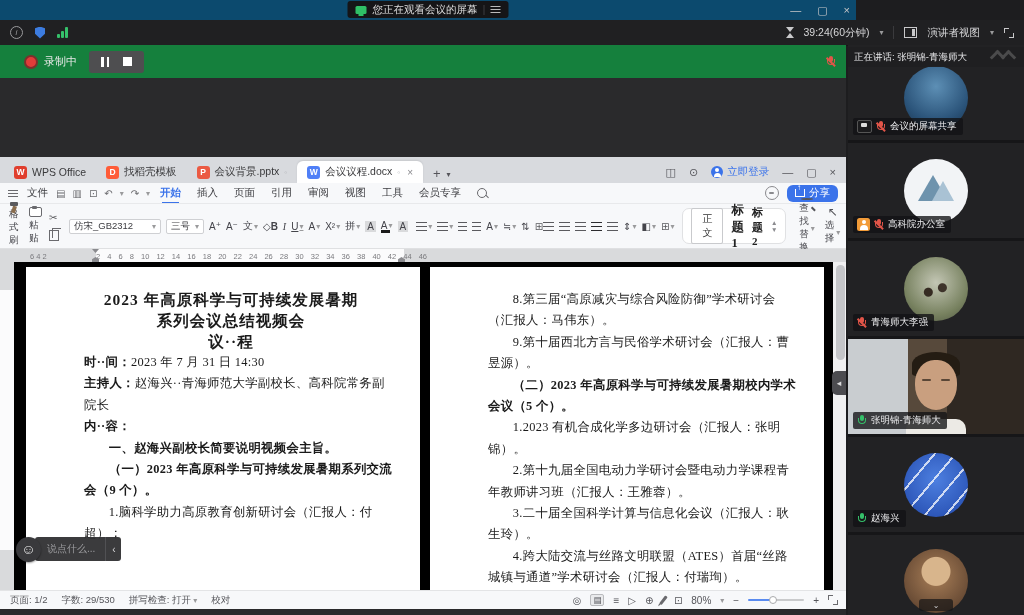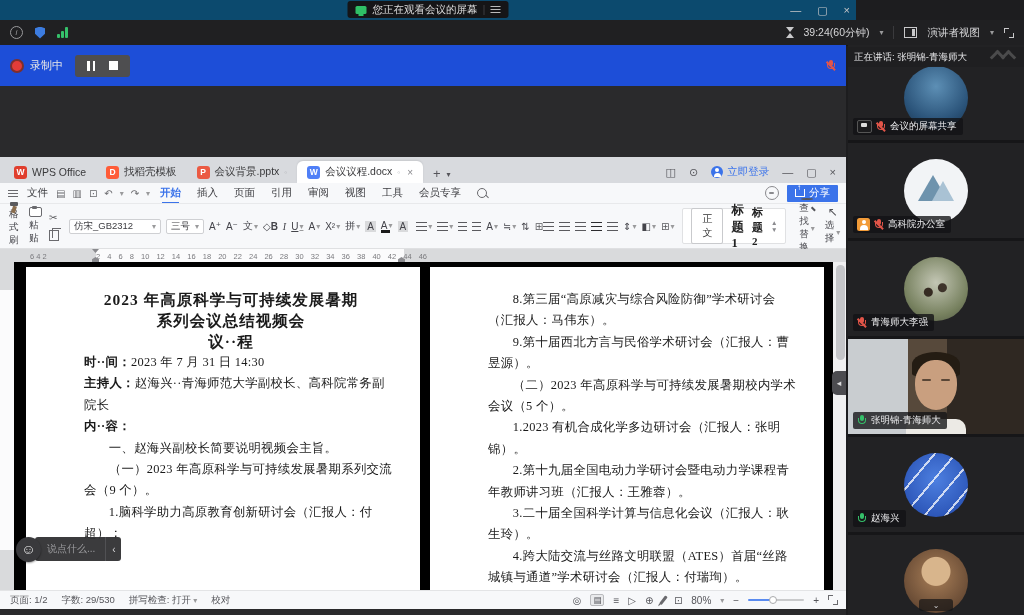--- a/index.html
+++ b/index.html
@@ -35,21 +35,21 @@
   .vline{width:1px;height:13px;background:#3a3a3d}
   .i-layout{width:11px;height:9px;border:1px solid #c9c9cb;position:relative}
   .i-layout::after{content:"";position:absolute;right:1px;top:1px;bottom:1px;width:3px;background:#c9c9cb}
   .fsc{position:relative;width:10px;height:10px}
   .fsc i{position:absolute;width:4px;height:4px}
   .fsc i.tl{left:0;top:0;border-left:1.5px solid #c9c9cb;border-top:1.5px solid #c9c9cb}
   .fsc i.br{right:0;bottom:0;border-right:1.5px solid #c9c9cb;border-bottom:1.5px solid #c9c9cb}
 
   
   .stage{position:absolute;left:0;top:45px;width:846px;height:570px;background:#2a2a2c}
-  .recbar{position:absolute;left:0;top:0;width:846px;height:41px;background:#1d4ed8;display:flex;align-items:center;padding-left:10px;box-sizing:border-box}
+  .recbar{position:absolute;left:0;top:0;width:846px;height:33px;background:#15803d;display:flex;align-items:center;padding-left:24px;box-sizing:border-box}
   .recdot{width:14px;height:14px;border-radius:50%;border:2px solid #7e2f2c;background:#e23c39;box-sizing:border-box;margin-right:6px}
   .reclabel{color:#e8e8e8;font-size:11px;margin-right:12px}
   .recctl{display:flex;align-items:center;gap:14px;background:#4e4e50;border-radius:3px;height:22px;padding:0 12px}
   .i-pause{display:flex;gap:3px}
   .i-pause i{width:2.5px;height:10px;background:#fff;display:block}
   .i-stop{width:9px;height:9px;background:#fff}
   .rec-mic{margin-left:auto;margin-right:10px}
 
   
   .mic{position:relative;width:10px;height:12px;flex:0 0 auto;display:inline-block}
@@ -83,21 +83,21 @@
   .qicons{display:flex;align-items:center;gap:7px;color:#6a6a6e;font-size:10px}
   .menus{display:flex;align-items:center;gap:16px;margin-left:10px}
   .menus span{cursor:default}
   .menus .on{color:#3b73ea;font-weight:bold;position:relative}
   .menus .on::after{content:"";position:absolute;left:2px;right:2px;bottom:-4px;height:2px;background:#3b73ea}
   .i-search{width:8px;height:8px;border:1.4px solid #6a6a6e;border-radius:50%;position:relative;display:inline-block}
   .i-search::after{content:"";position:absolute;left:7px;top:7px;width:4px;height:1.4px;background:#6a6a6e;transform:rotate(45deg)}
   .menubar .mrgt{margin-left:auto;display:flex;align-items:center;gap:8px;padding-right:8px}
   .i-msg{width:12px;height:12px;border-radius:50%;border:1px solid #8a8a8e;position:relative}
   .i-msg::after{content:"";position:absolute;left:3px;top:4.5px;width:5px;height:2px;background:#8a8a8e;border-radius:1px}
-  .sharebtn{background:#3b73ea;color:#fff;font-size:10.5px;height:17px;border-radius:1px;display:flex;align-items:center;gap:4px;padding:0 8px}
+  .sharebtn{background:#3b73ea;color:#fff;font-size:10.5px;height:17px;border-radius:6px;display:flex;align-items:center;gap:4px;padding:0 8px}
   .i-shareup{width:8px;height:7px;border:1px solid #fff;border-top:none;position:relative}
   .i-shareup::after{content:"↑";position:absolute;left:1px;top:-6px;font-size:8px;color:#fff}
 
   
   .ribbon{position:absolute;left:0;top:46px;width:846px;height:46px;background:#f7f8fa;border-top:1px solid #e8e9eb;border-bottom:1px solid #dfe0e2;
           display:flex;align-items:stretch;padding:3px 4px;box-sizing:border-box;color:#44444a}
   .rdiv{width:1px;background:#e3e4e6;margin:2px 4px}
   .bigbtn{display:flex;flex-direction:column;align-items:center;justify-content:center;gap:2px;font-size:9.5px;padding:0 5px;color:#44444a}
   .i-brush{width:10px;height:12px;position:relative}
   .i-brush::before{content:"";position:absolute;left:3px;top:0;width:4px;height:7px;background:#8a6d4e;transform:rotate(18deg)}
@@ -112,21 +112,21 @@
   .selbox{border:1px solid #cfd0d3;background:#fff;border-radius:2px;font-size:9.5px;color:#3c3c40;display:flex;align-items:center;justify-content:space-between;padding:1px 4px;height:15px;box-sizing:border-box}
   .sm{font-size:10px;color:#44444a;display:flex;align-items:center;gap:1px}
   .sm b{font-weight:bold}.sm i{font-style:italic;font-family:"Liberation Serif",serif}
   .sm.u span{text-decoration:underline}
   .clrA{position:relative;padding-bottom:2px}
   .clrA::after{content:"";position:absolute;left:0;right:3px;bottom:0;height:2.5px;background:#1a1a1a}
   .hlA{background:#d9dadc;padding:0 2px}
   .il{width:11px;height:9px;background:repeating-linear-gradient(to bottom,#5a5a5e 0 1px,transparent 1px 4px)}
   .il9{width:9px}
   .ic-bord{font-size:10px;color:#5a5a5e}
-  .stylebox{display:flex;align-items:center;gap:8px;background:#fff;border:1px solid #e0e1e3;border-radius:2px;padding:2px 8px;margin:1px 0}
+  .stylebox{display:flex;align-items:center;gap:8px;background:#fff;border:1px solid #e0e1e3;border-radius:7px;padding:2px 8px;margin:1px 0}
   .st-normal{border:1px solid #c9cacd;border-radius:2px;padding:3px 10px;font-size:10px;color:#333;font-family:"Liberation Serif",serif}
   .st-h1{font-size:12.5px;font-weight:bold;color:#222;font-family:Liberation Serif, serif}
   .st-h2{font-size:11px;font-weight:bold;color:#222;font-family:"Liberation Serif",serif}
   .st-ars{display:flex;flex-direction:column;gap:2px;color:#8a8a8e;font-size:6.5px;line-height:5px}
   .i-search2{width:10px;height:10px;border:1.6px solid #55555a;border-radius:50%;position:relative}
   .i-search2::after{content:"";position:absolute;left:9px;top:9px;width:5px;height:1.6px;background:#55555a;transform:rotate(45deg)}
   .i-cursor{font-size:12px;color:#55555a;line-height:10px}
   .i-typeset{font-size:9px;color:#55555a;letter-spacing:0}
   .i-arrange{width:9px;height:9px;border:1px solid #55555a;position:relative;background:#f7f8fa}
   .i-arrange::after{content:"";position:absolute;left:2.5px;top:-3.5px;width:9px;height:9px;border:1px solid #55555a;border-bottom:none;border-left:none}
@@ -145,21 +145,21 @@
   .docarea{position:absolute;left:0;top:105px;width:846px;height:328px;background:#000000;overflow:hidden}
   .vruler{position:absolute;left:0;top:0;width:14px;height:328px;background:#d9dadc}
   .vr-white{position:absolute;left:0;top:28px;width:14px;height:260px;background:#fbfbfc}
   .page{position:absolute;top:5px;width:394px;height:380px;background:#fff;box-shadow:0 1px 3px rgba(0,0,0,.3);
         padding:22px 28px 0 58px;box-sizing:border-box;font-family:"Liberation Serif","DejaVu Serif",serif;color:#1a1a1a}
   .page1{left:26px}.page2{left:430px}
   .doc-title{text-align:center;font-weight:bold;font-size:15.5px;line-height:21px;letter-spacing:1px;margin:0 0 0 -14px}
   .page p{margin:0;font-size:12.4px;line-height:21.4px;text-indent:2em;letter-spacing:.3px}
   .page p.noind{text-indent:0}
   .page p b{font-weight:bold}
-  .page p.bold{font-weight:normal}
+  .page p.bold{font-weight:bold}
   .vscroll{position:absolute;right:0;top:0;width:13px;height:328px;background:#f0f0f1}
   .vthumb{position:absolute;right:1.5px;top:3px;width:9px;height:95px;background:#c4c5c8;border-radius:5px}
   .collapse-flag{position:absolute;left:832px;top:214px;width:14px;height:24px;background:#4c4c50;border-radius:5px 0 0 5px;
                  color:#d9d9db;font-size:9px;display:flex;align-items:center;justify-content:center;z-index:5}
 
   
   .statusbar{position:absolute;left:0;top:433px;width:846px;height:18px;background:#f7f8fa;border-top:1px solid #e3e4e6;
              display:flex;align-items:center;font-size:9.5px;color:#55555a}
   .statusbar .sl{display:flex;align-items:center;gap:14px;padding-left:10px}
   .statusbar .sr{margin-left:auto;display:flex;align-items:center;gap:9px;padding-right:8px;font-size:10px}

